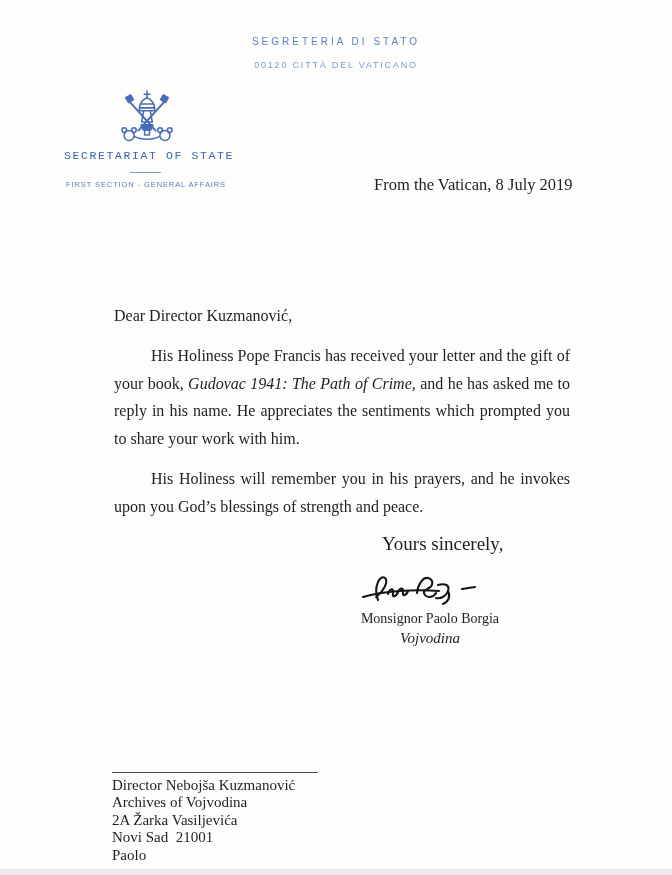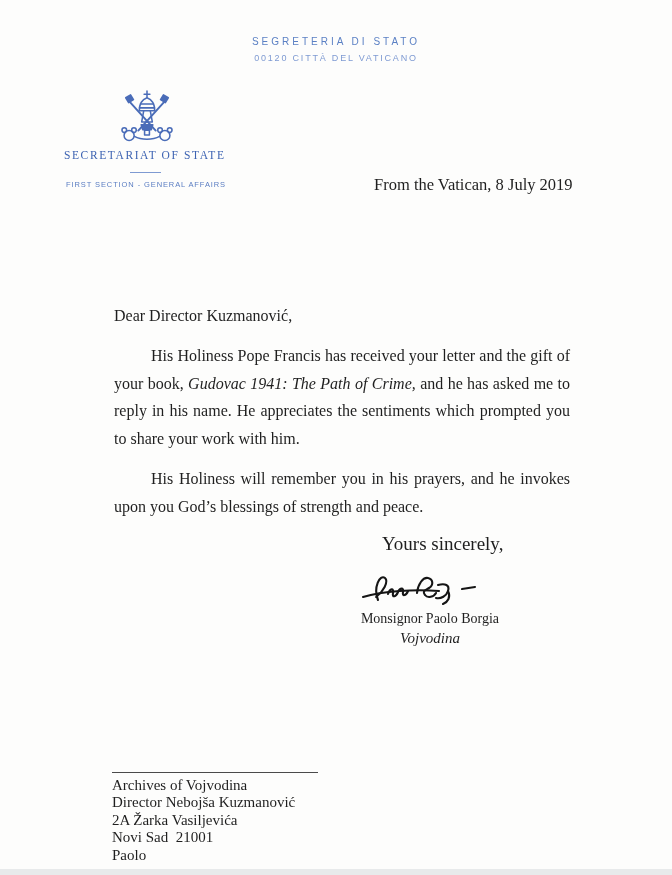--- a/index.html
+++ b/index.html
@@ -5,26 +5,26 @@
   html,body { margin:0; padding:0; background:#ffffff; }
   .page {
     position:relative; width:672px; height:875px;
     background:#fdfdfc; overflow:hidden;
     font-family:"Liberation Serif", serif; color:#1f1f1f;
   }
   
   .lh-it { position:absolute; top:36px; left:0; width:672px; text-align:center;
            font-family:"Liberation Sans", sans-serif; }
   .lh-it-1 { font-size:10px; letter-spacing:3px; color:#5b80c4; }
-  .lh-it-2 { margin-top:6px; font-size:9px; letter-spacing:1.8px; color:#7e9ad2; }
+  .lh-it-2 { margin-top:13px; font-size:9px; letter-spacing:1.8px; color:#7e9ad2; }
   
   .emblem { position:absolute; top:90px; left:114px; width:66px; height:58px; }
   
   .sos-title { position:absolute; top:149px; left:64px;
-               font-family:Liberation Serif, serif;
+               font-family:Liberation Mono, monospace;
                font-size:11.5px; letter-spacing:1.6px; color:#3d63b2; }
   .sos-rule { position:absolute; top:172px; left:130px; width:31px; height:0;
               border-top:1.5px solid #7e9ad2; }
   .sos-section { position:absolute; top:180px; left:66px;
                  font-family:Liberation Sans, sans-serif;
                  font-size:7.5px; letter-spacing:0.9px; color:#5a7dc2;text-align:center; }
   
   .dateline { position:absolute; top:175px; left:374px; font-size:16.5px;text-align:center; }
   
   .salutation { position:absolute; top:307px; left:114px; font-size:16px; }
@@ -104,22 +104,22 @@
       <path d="M88 23c3 6 0 11-5 13"></path>
     </g>
   </svg>
 
   <div class="signer-block">
     <div class="signer-name">Monsignor Paolo Borgia</div>
     <div class="signer-title">Vojvodina</div>
   </div>
 
   <div class="recipient">
+    <div class="recipient-line">Director Nebojša Kuzmanović</div>
     <div class="recipient-line">Archives of Vojvodina</div>
-    <div class="recipient-line">Director Nebojša Kuzmanović</div>
     <div class="recipient-line">2A Žarka Vasiljevića</div>
     <div class="recipient-line">Novi Sad  21001</div>
     <div class="recipient-line">Paolo</div>
   </div>
 
   <div class="scan-strip"></div>
 
 </div>
 
 </body></html>

